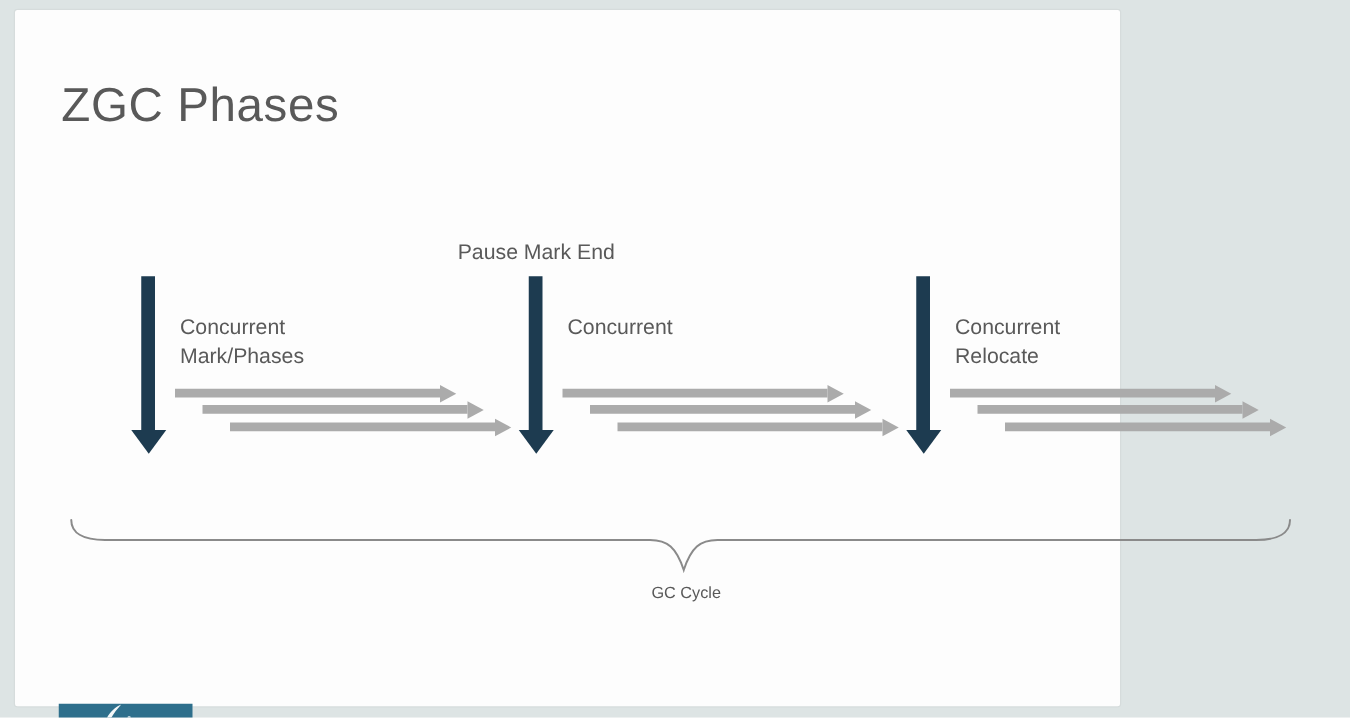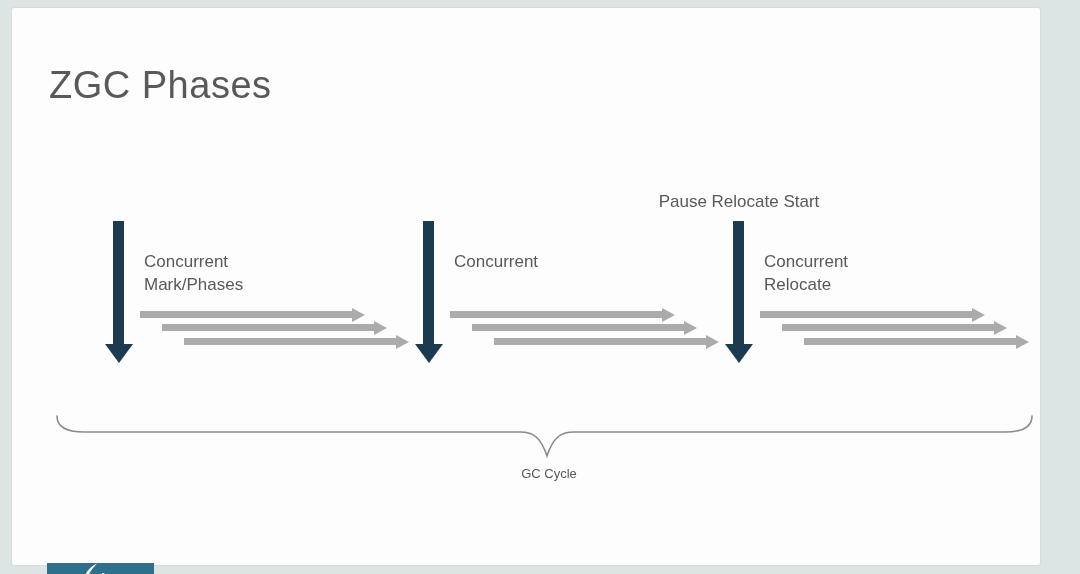--- a/index.html
+++ b/index.html
@@ -15,21 +15,21 @@
   html,body{width:1080px;height:574px;overflow:hidden;}
   body{
     background:var(--outer-bg);
     font-family:"Liberation Sans", sans-serif;
     color:var(--text);
     position:relative;
   }
   .slide{
     position:absolute;
     left:12px; top:8px;
-    width:1028px; height:557px;
+    width:884px; height:557px;
     background:var(--slide-bg);
     border-radius:2px;
     box-shadow:0 0 0 1px rgba(0,0,0,0.03);
     padding-left:36px;
   }
   .title{
     position:absolute;
     left:37px; top:56px;
     font-size:38px;
     font-weight:400;
@@ -150,20 +150,21 @@
         <div class="shaft"></div>
         <div class="head"></div>
       </div>
     <div class="garrow a3">
         <div class="shaft"></div>
         <div class="head"></div>
       </div>
   </div>
 
   <div class="phase g2">
+    <div class="pause-label">Pause Mark End</div>
     <div class="varrow">
       <div class="vshaft"></div>
       <div class="vhead"></div>
     </div>
     <div class="conc-label">
       <div>Concurrent</div>
     </div>
     <div class="garrow a1">
         <div class="shaft"></div>
         <div class="head"></div>
@@ -172,21 +173,20 @@
         <div class="shaft"></div>
         <div class="head"></div>
       </div>
     <div class="garrow a3">
         <div class="shaft"></div>
         <div class="head"></div>
       </div>
   </div>
 
   <div class="phase g3">
-    <div class="pause-label">Pause Relocate Start</div>
     <div class="varrow">
       <div class="vshaft"></div>
       <div class="vhead"></div>
     </div>
     <div class="conc-label">
       <div>Concurrent</div>
       <div>Relocate</div>
     </div>
     <div class="garrow a1">
         <div class="shaft"></div>

